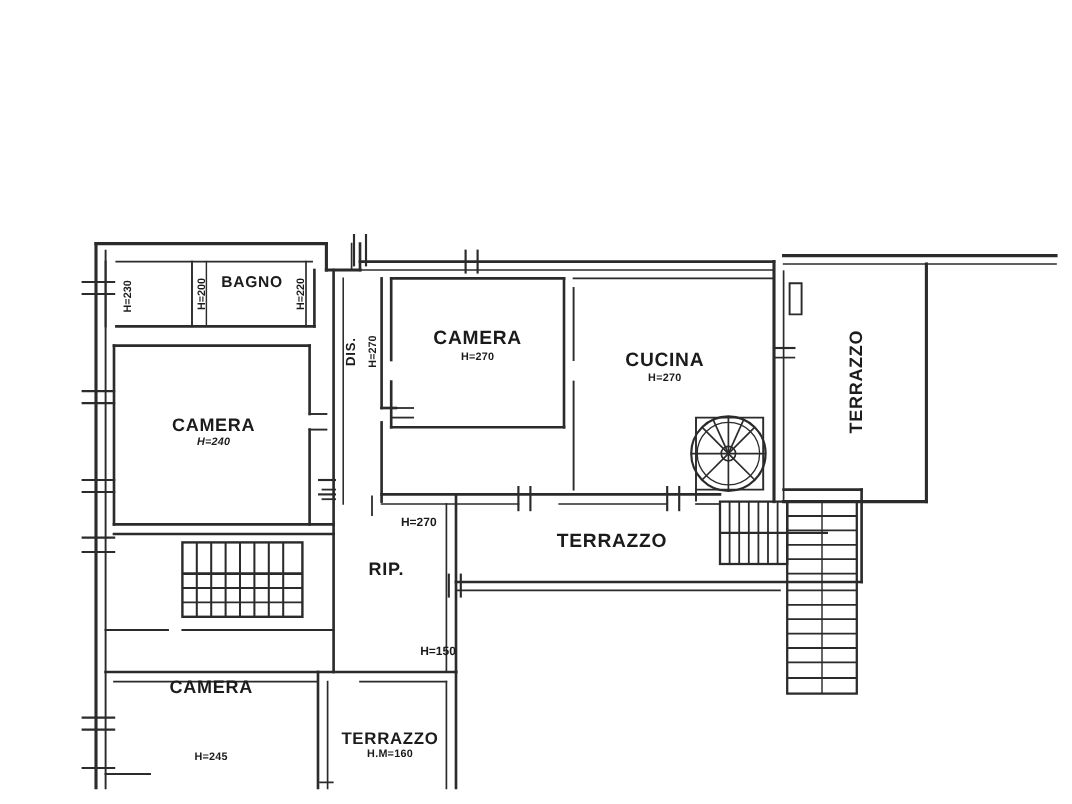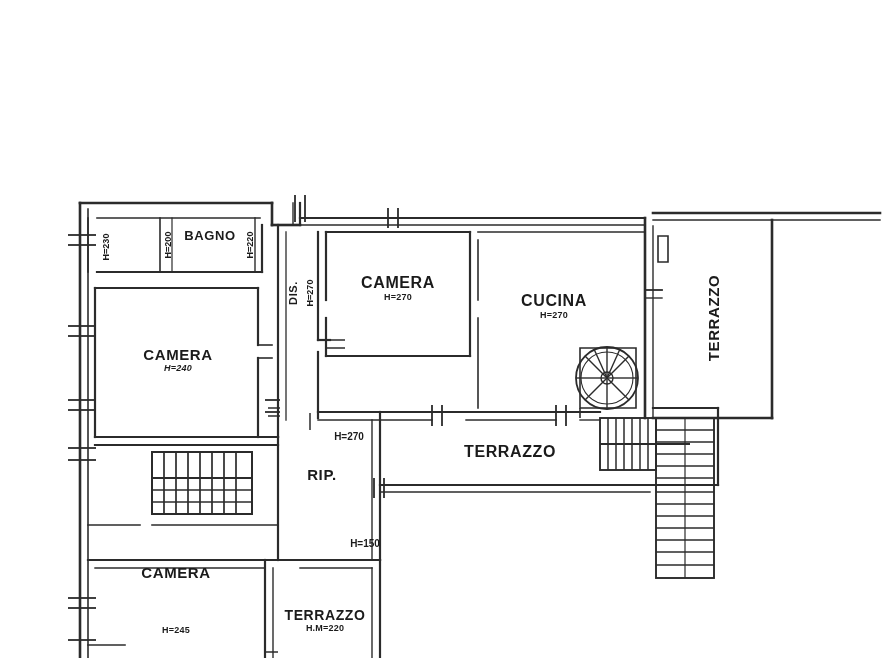--- a/index.html
+++ b/index.html
@@ -280,21 +280,21 @@
     <span class="rl-name">RIP.</span>
   </div>
 
   <div class="room-label" style="left:176px; top:600px; transform:translate(-50%,-50%); font-size:15px;">
     <span class="rl-name">CAMERA</span>
     <span class="rl-height" style="font-size:9px;margin-top:44px;">H=245</span>
   </div>
 
   <div class="room-label" style="left:325px; top:620px; transform:translate(-50%,-50%); font-size:14px;">
     <span class="rl-name">TERRAZZO</span>
-    <span class="rl-height" style="font-size:9px;">H.M=220</span>
+    <span class="rl-height" style="font-size:9px;">H.M=160</span>
   </div>
 
   <div class="room-label rot90" style="left:293px; top:293px; transform:translate(-50%,-50%) rotate(-90deg); font-size:11px;">
     <span class="rl-name">DIS.</span>
   </div>
 
   <div class="dim-label rot90" style="left:106px; top:247px; transform:translate(-50%,-50%) rotate(-90deg); font-size:9px;">H=230</div>
 
   <div class="dim-label rot90" style="left:168px; top:245px; transform:translate(-50%,-50%) rotate(-90deg); font-size:9px;">H=200</div>
 

